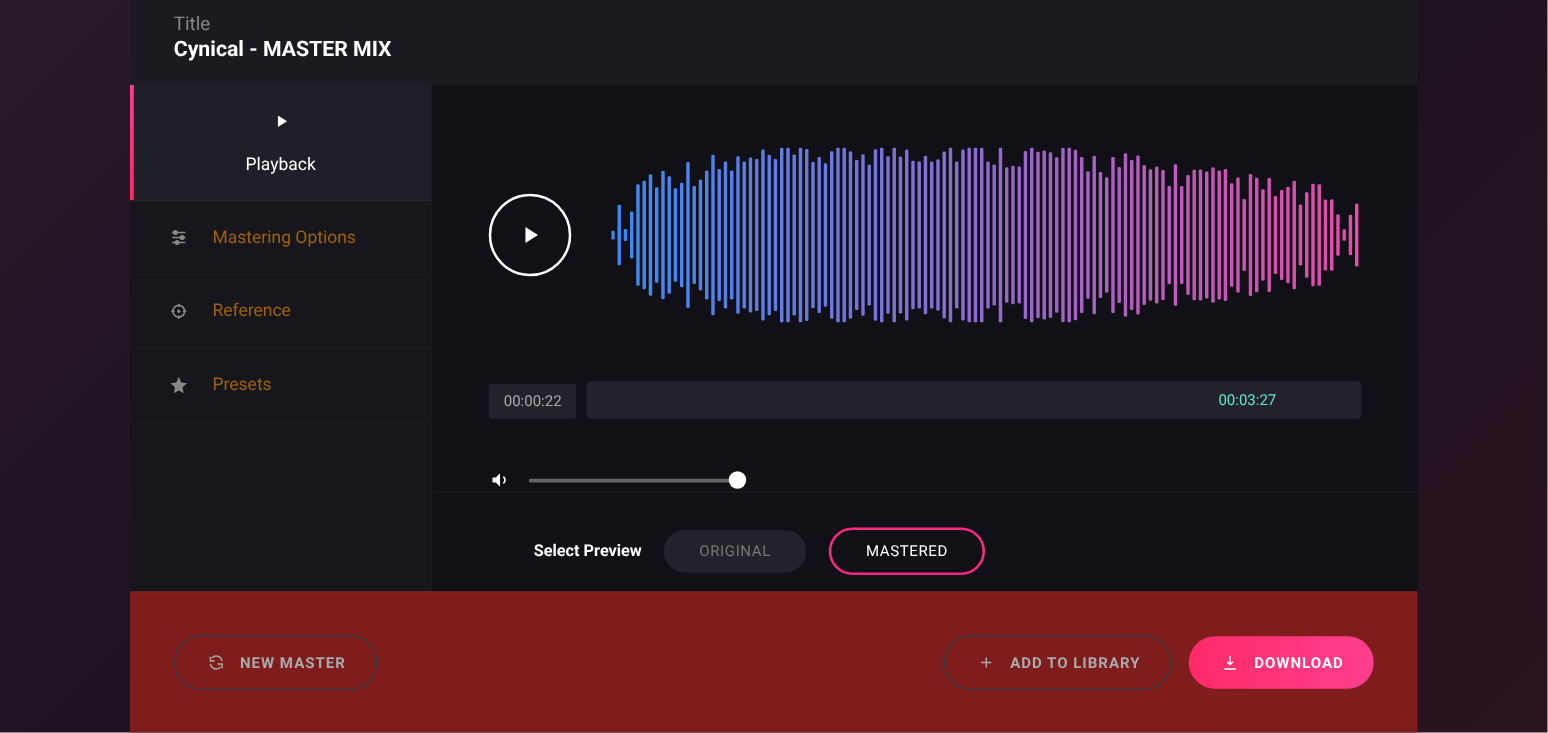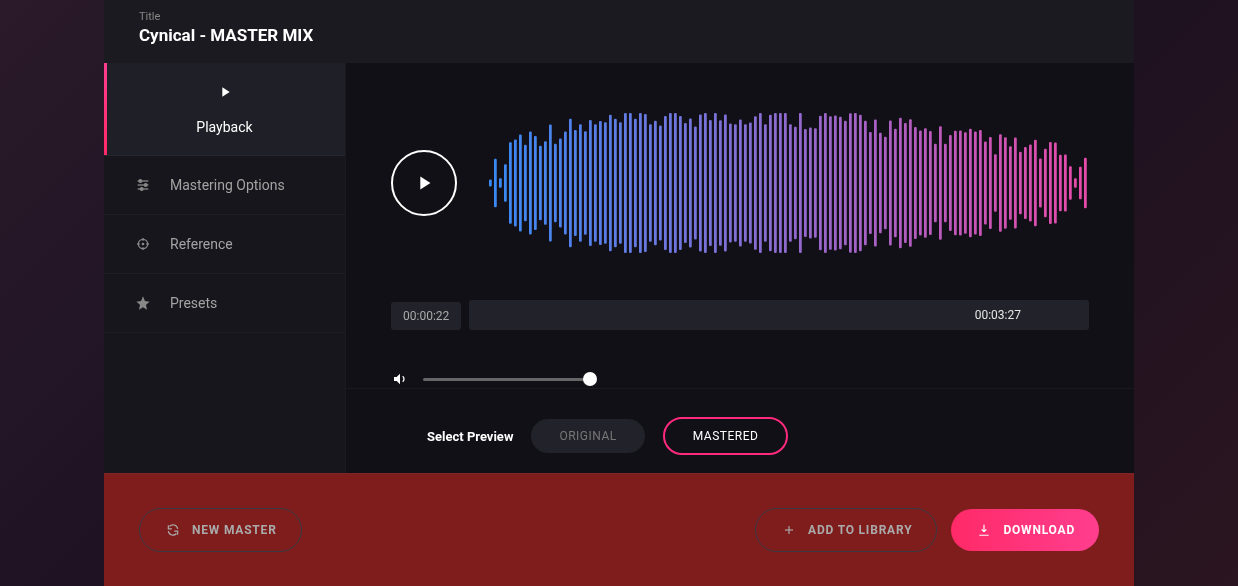--- a/index.html
+++ b/index.html
@@ -17,21 +17,21 @@
   background: #1a1a20;
   height: 100%;
   display: flex;
   flex-direction: column;
 }
 .header {
   padding: 10px 35px 18px;
 }
 .title-label {
   color: #888;
-  font-size: 11px;
+  font-size: 15px;
 }
 .title {
   color: #fff;
   font-size: 17px;
   font-weight: 700;
   margin-top: 2px;
 }
 .body {
   display: flex;
   flex: 1;
@@ -41,21 +41,21 @@
   width: 265px;
   background: #16161c;
   border-right: 1px solid rgba(255,255,255,0.02);
 }
 .sidebar-item {
   display: flex;
   align-items: center;
   gap: 18px;
   padding: 20px 30px;
   border-bottom: 1px solid rgba(255,255,255,0.03);
-  color: #a3a3a3;
+  color: #a16207;
   font-size: 14px;
   cursor: pointer;
   position: relative;
 }
 .sidebar-item.active {
   background: #1f1f27;
   color: #fff;
   flex-direction: column;
 }
 .sidebar-item.active::before {
@@ -117,21 +117,21 @@
   padding: 7px 12px;
   border-radius: 3px;
 }
 .progress-track {
   flex: 1;
   height: 30px;
   background: #22222a;
   border-radius: 3px;
 }
 .time-end {
-  color: #e5e5e5;
+  color: #5eead4;
   font-size: 12px;
   padding: 0 8px;
   position: absolute;
   right: 60px;
 }
 .time-row-inner {
   position: relative;
   display: flex;
   flex: 1;
   align-items: center;

